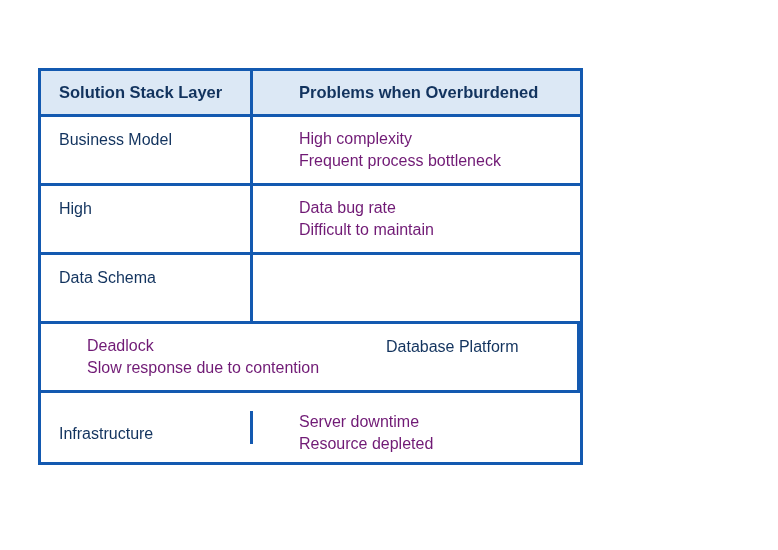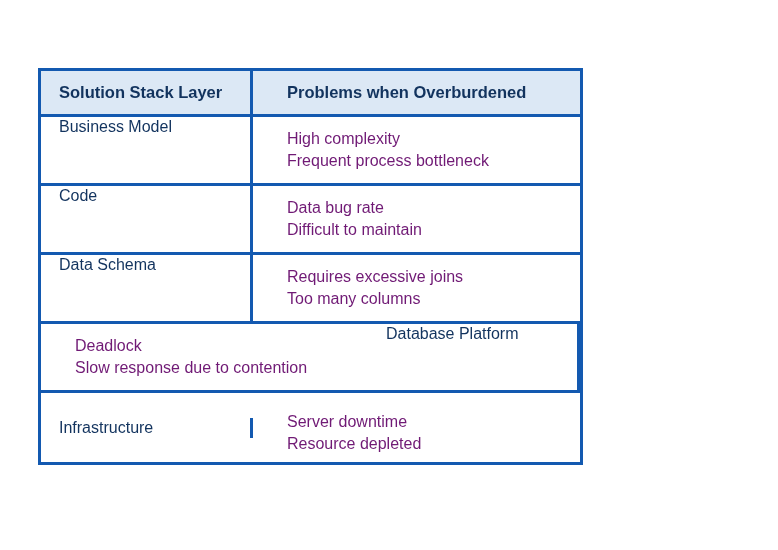--- a/index.html
+++ b/index.html
@@ -62,28 +62,29 @@
 
   .cell {
     box-sizing: border-box;
     overflow: hidden;
   }
 
   .cell.c1 {
     width: 212px;
     border-right: 3px solid #1359b0;
     padding-left: 18px;
+    padding-top: 13px;
   }
   .trow.header .cell.c1 {
     padding-top: 0;
   }
 
   .cell.c2 {
     flex: 1 1 auto;
-    padding-left: 34px;
+    padding-left: 46px;
     padding-top: 11px;
   }
   .trow.header .cell.c2 {
     padding-top: 0;
   }
 
   .layer-label {
     font-size: 16px;
     color: #12335e;
     line-height: 20px;
@@ -118,35 +119,31 @@
         <div class="layer-label">Business Model</div>
       </div>
       <div class="cell c2">
         <div class="problem-line">High complexity</div>
         <div class="problem-line">Frequent process bottleneck</div>
       </div>
     </div>
 
     <div class="trow body">
       <div class="cell c1">
-        <div class="layer-label">Code</div>
+        <div class="layer-label">High</div>
       </div>
       <div class="cell c2">
         <div class="problem-line">Data bug rate</div>
         <div class="problem-line">Difficult to maintain</div>
       </div>
     </div>
 
     <div class="trow body">
       <div class="cell c1">
         <div class="layer-label">Data Schema</div>
-      </div>
-      <div class="cell c2">
-        <div class="problem-line">Requires excessive joins</div>
-        <div class="problem-line">Too many columns</div>
       </div>
     </div>
 
     <div class="trow body">
       <div class="cell c2">
         <div class="problem-line">Deadlock</div>
         <div class="problem-line">Slow response due to contention</div>
       </div>
       <div class="cell c1">
         <div class="layer-label">Database Platform</div>

